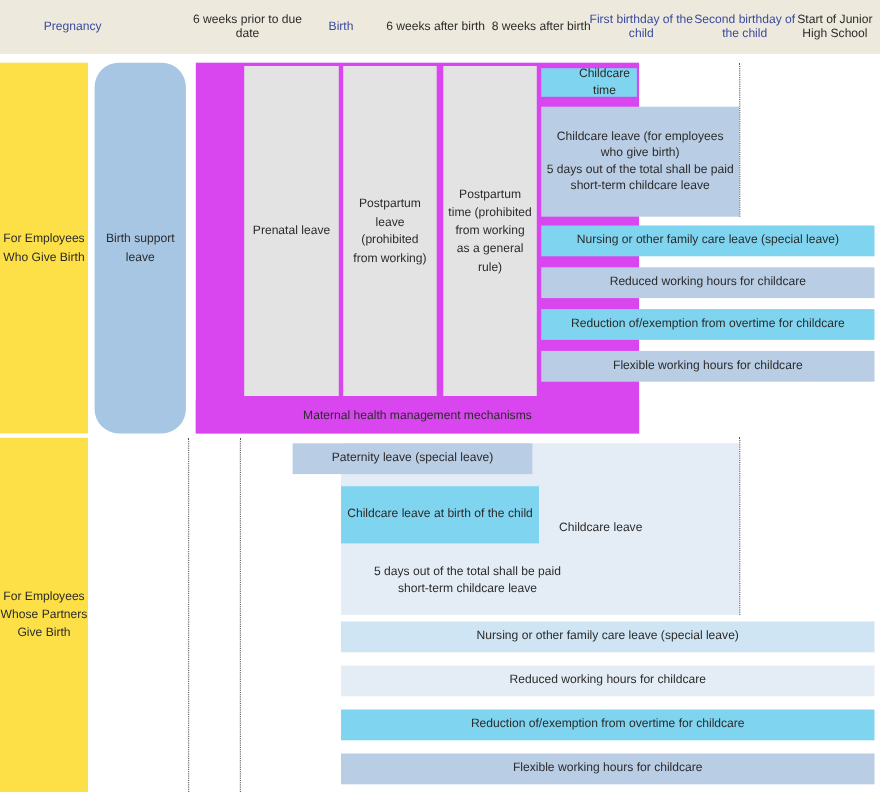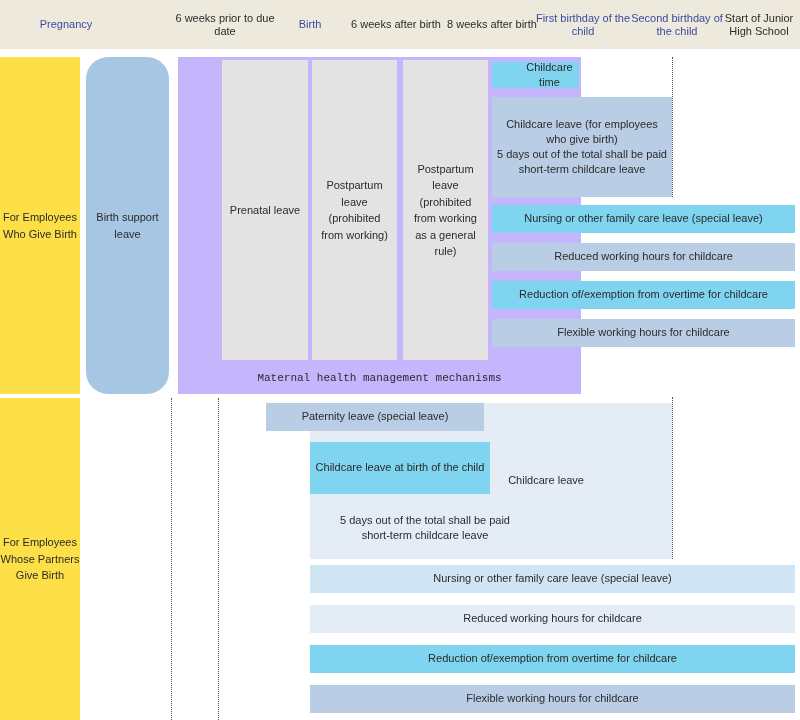--- a/index.html
+++ b/index.html
@@ -38,21 +38,21 @@
   .blk{
     position:absolute;
     display:flex;align-items:center;justify-content:center;
     text-align:center;line-height:1.38;
     font-size:11px;color:#2b2b2b;
     box-sizing:border-box;
     padding:2px 4px;
   }
   .blk.tall{line-height:1.5;}
   .c-blue    {background:#a6c6e3;}
-  .c-cyanpale{background:#c4b5fd;font-family:Liberation Mono, monospace;}
+  .c-cyanpale{background:#d946ef;}
   .c-cyan    {background:#7fd4f0;}
   .c-gray    {background:#e3e3e3;}
   .c-steel   {background:#b9cde4;}
   .c-icepale {background:#cfe5f3;}
   .c-ice     {background:#e4edf6;}
 
   
   .vline{
     position:absolute;width:0;
     border-left:1px dotted #555;
@@ -80,21 +80,21 @@
   <div class="hdr dark" style="left:718px;width:82px;">Start of Junior High School</div>
 
   <div class="cat-col" style="top:57px;height:337px;">For Employees Who Give Birth</div>
 
   <div class="blk c-cyanpale" style="left:178px;top:57px;width:403px;height:337px;"></div>
 
   <div class="blk c-blue tall" style="left:86px;top:57px;width:83px;height:337px;border-radius:22px;">Birth support leave</div>
 
   <div class="blk c-gray tall" style="left:222px;top:60px;width:86px;height:300px;">Prenatal leave</div>
   <div class="blk c-gray tall" style="left:312px;top:60px;width:85px;height:300px;">Postpartum leave (prohibited from working)</div>
-  <div class="blk c-gray tall" style="left:403px;top:60px;width:85px;height:300px;">Postpartum leave (prohibited from working as a general rule)</div>
+  <div class="blk c-gray tall" style="left:403px;top:60px;width:85px;height:300px;">Postpartum time (prohibited from working as a general rule)</div>
 
   <div class="blk c-cyan" style="left:492px;top:62px;width:87px;height:26px;padding-left:32px;">Childcare time</div>
 
   <div class="blk c-steel" style="left:492px;top:97px;width:180px;height:100px;flex-direction:column;">
     <span>Childcare leave (for employees</span>
     <span>who give birth)</span>
     <span>5 days out of the total shall be paid</span>
     <span>short-term childcare leave</span>
   </div>
 

